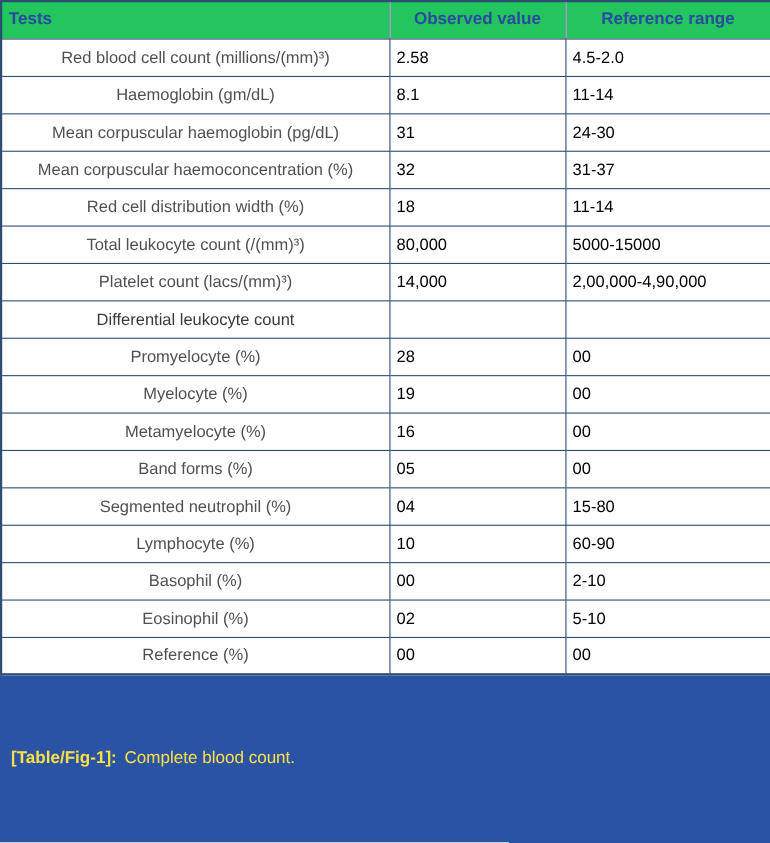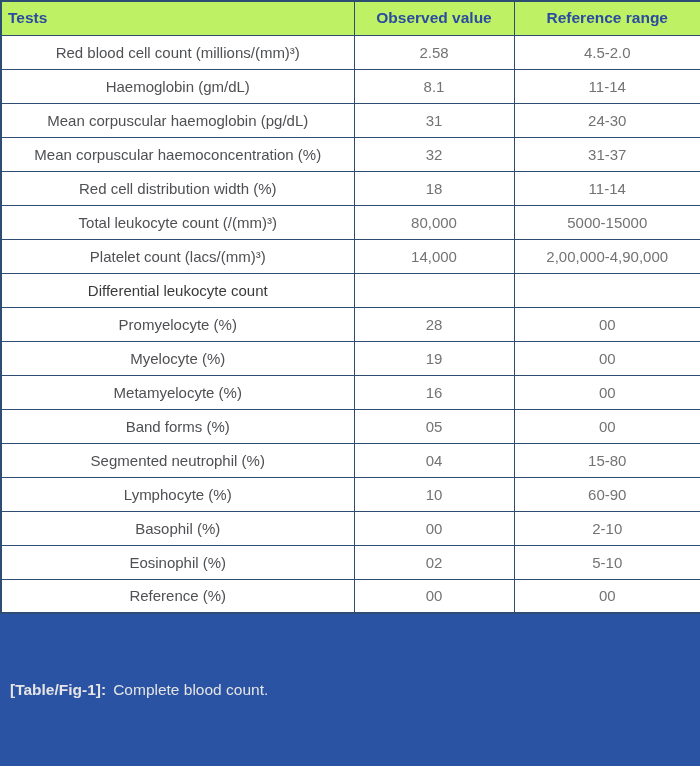--- a/index.html
+++ b/index.html
@@ -30,50 +30,50 @@
   table.cbc-table td {
     border: 1px solid #2e4d73;
     height: 34px;
     padding: 0 6px;
     font-size: 15px;
     box-sizing: border-box;
     overflow: hidden;
     white-space: nowrap;
   }
   table.cbc-table thead th {
-    background: #bef264;
+    background: #22c55e;
     color: #2b4aa0;
     font-weight: bold;
     font-size: 15.5px;
   }
   th.tests-head {
     text-align: left;
     padding-left: 10px;
   }
   th.center-head {
     text-align: center;
   }
   td.test-cell {
     text-align: center;
     padding-left: 10px;
     color: #4f5053;
   }
   td.num-cell {
-    text-align: center;
-    color: #737373;
+    text-align: left;
+    color: #000000;
   }
   td.test-cell.bold {
     font-weight: normal;
     color: #3a3a3c;
   }
   .caption-bar {
     flex: 1 1 auto;
     margin-top: 0px;
     background: #2b53a3;
-    color: #e5e5e5;
+    color: #fde047;
     display: flex;
     align-items: center;
     padding-left: 10px;
     font-size: 15.5px;
     box-sizing: border-box;
   }
   .caption-label {
     font-weight: bold;
     margin-right: 7px;
   }

